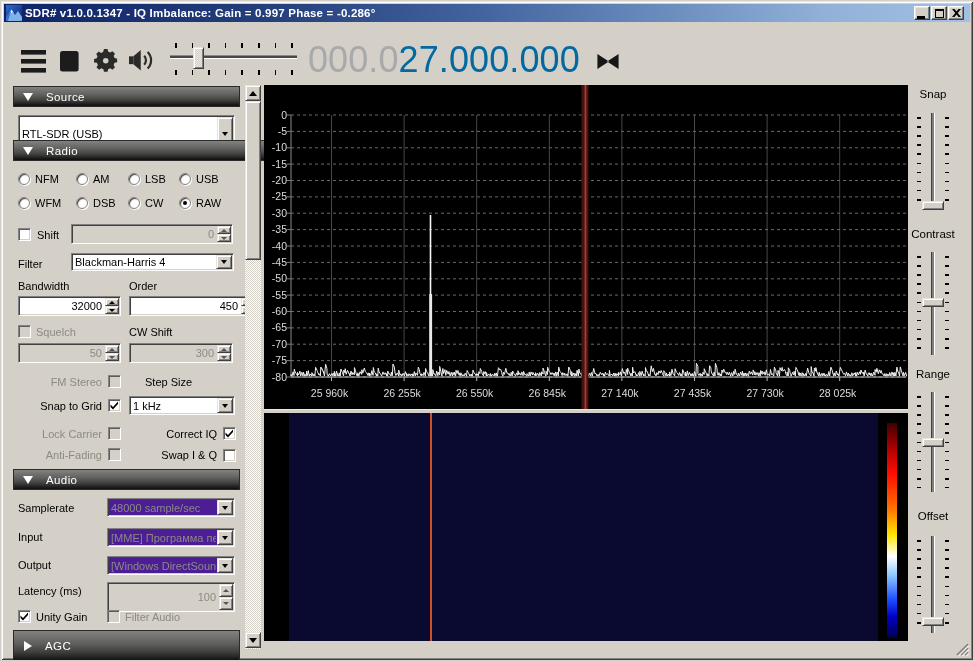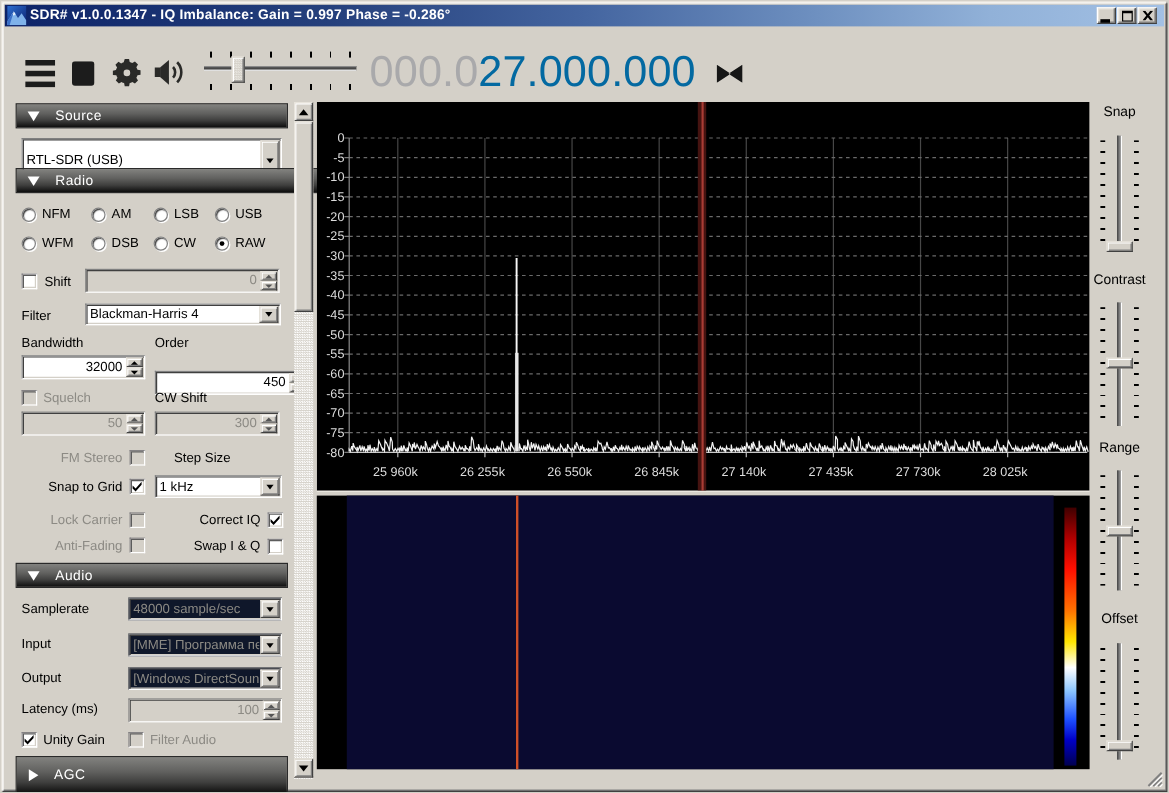--- a/index.html
+++ b/index.html
@@ -32,21 +32,21 @@
 border:1px solid #2a2a2a;display:flex;align-items:center;color:#fff}
 .sectlab{margin-left:13px;font-size:11.5px;letter-spacing:0.4px}
 .tri-d{width:0;height:0;border-left:5.5px solid transparent;border-right:5.5px solid transparent;border-top:8px solid #fff;margin-left:9px}
 .tri-r{width:0;height:0;border-top:5.5px solid transparent;border-bottom:5.5px solid transparent;border-left:8px solid #fff;margin-left:10px}
 
 .lab{position:absolute;white-space:nowrap;font-size:11px}
 .lab.dis{color:#8c8a84}
 
 .combo{position:absolute;background:#fff;border:1px solid;border-color:#808080 #fff #fff #808080;
 box-shadow:inset 1px 1px 0 #404040,inset -1px -1px 0 #d4d0c8;display:flex;align-items:center;overflow:hidden}
-.combo.dis{background:#0f172a;color:#8c8a84}
+.combo.dis{background:#4c1d95;color:#8c8a84}
 .cotext{margin-left:3px;white-space:nowrap;font-size:11px;flex:1 1 auto;overflow:hidden}
 .cobtn{flex:0 0 16px;align-self:stretch;margin:1px;background:#d4d0c8;border:1px solid;
 border-color:#e8e4dc #404040 #404040 #e8e4dc;box-shadow:inset 1px 1px 0 #fff,inset -1px -1px 0 #808080;
 display:flex;align-items:center;justify-content:center}
 .arr-d{width:0;height:0;border-left:3.5px solid transparent;border-right:3.5px solid transparent;border-top:4px solid #000}
 
 .numin{position:absolute;background:#fff;border:1px solid;border-color:#808080 #fff #fff #808080;
 box-shadow:inset 1px 1px 0 #404040,inset -1px -1px 0 #d4d0c8;display:flex;align-items:center}
 .numin.dis{background:#d4d0c8;color:#8c8a84}
 .nival{flex:1 1 auto;text-align:right;margin-right:3px;font-size:11px}
@@ -205,21 +205,21 @@
     <span class="nival">32000</span>
     <span class="spin">
       <span class="spb">
         <span class="arr-u2"></span>
       </span>
       <span class="spb">
         <span class="arr-d2"></span>
       </span>
     </span>
   </div>
-<div class="numin" style="left:128px;top:308px;width:128px;height:20px">
+<div class="numin" style="left:128px;top:295px;width:128px;height:20px">
     <span class="nival">450</span>
     <span class="spin">
       <span class="spb">
         <span class="arr-u2"></span>
       </span>
       <span class="spb">
         <span class="arr-d2"></span>
       </span>
     </span>
   </div>
@@ -294,21 +294,21 @@
     </span>
   </div>
 <span class="lab" style="left:17px;top:558px">Output</span>
 <div class="combo dis" style="left:106px;top:555px;width:128px;height:19px">
     <span class="cotext">[Windows DirectSoun</span>
     <span class="cobtn">
       <span class="arr-d"></span>
     </span>
   </div>
 <span class="lab" style="left:17px;top:584px">Latency (ms)</span>
-<div class="numin dis" style="left:106px;top:581px;width:128px;height:20px">
+<div class="numin dis" style="left:106px;top:581px;width:128px;height:30px">
     <span class="nival">100</span>
     <span class="spin">
       <span class="spb">
         <span class="arr-u2"></span>
       </span>
       <span class="spb">
         <span class="arr-d2"></span>
       </span>
     </span>
   </div>

